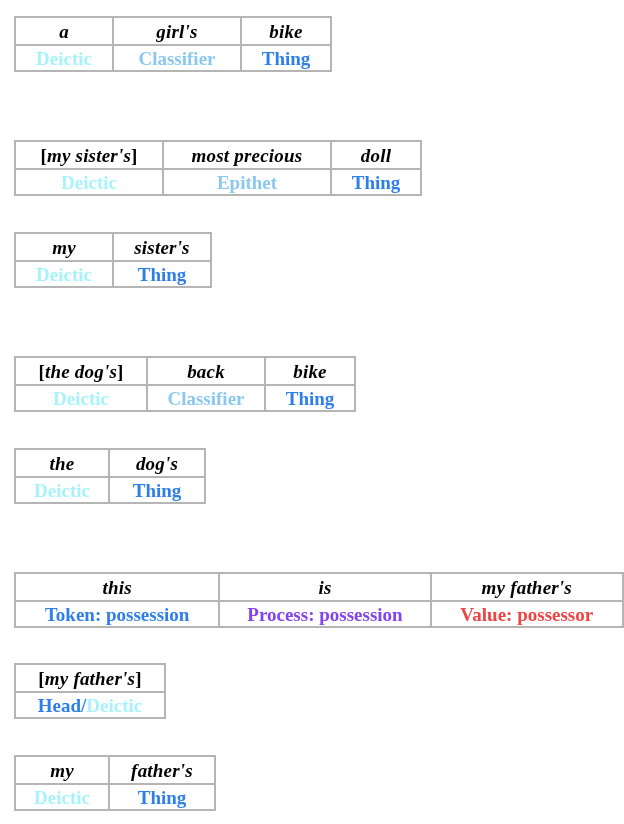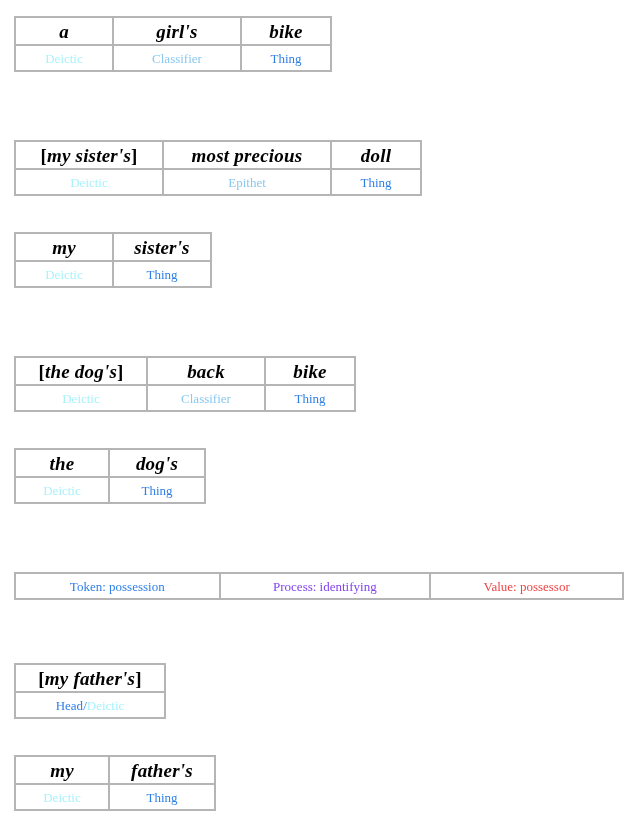--- a/index.html
+++ b/index.html
@@ -36,22 +36,22 @@
     font-style: italic;
     font-weight: bold;
     font-size: 19px;
     color: #000000;
     letter-spacing: 0.2px;
   }
 
   .row-label td {
     height: 24px;
     font-style: normal;
-    font-weight: normal;
-    font-size: 13px;
+    font-weight: bold;
+    font-size: 19px;
   }
 
   
   .bracket {
     font-style: normal;
     font-weight: bold;
   }
 
   
   .c-deictic    { color: #a8f2fb; }
@@ -168,23 +168,28 @@
   </tr>
   <tr class="row-label">
     <td class="col-1 c-deictic">Deictic</td>
     <td class="col-2 c-thing">Thing</td>
   </tr>
 </tbody>
   </table>
 
 <table class="analysis-table" id="tbl-6">
   <tbody>
+      <tr class="row-text">
+    <td class="col-1"><span class="bracket"></span><span>this</span><span class="bracket"></span></td>
+    <td class="col-2"><span class="bracket"></span><span>is</span><span class="bracket"></span></td>
+    <td class="col-3"><span class="bracket"></span><span>my father's</span><span class="bracket"></span></td>
+  </tr>
   <tr class="row-label">
     <td class="col-1 c-token">Token: possession</td>
-    <td class="col-2 c-process">Process: identifying</td>
+    <td class="col-2 c-process">Process: possession</td>
     <td class="col-3 c-value">Value: possessor</td>
   </tr>
 </tbody>
   </table>
 
 <table class="analysis-table" id="tbl-7">
   <tbody>
       <tr class="row-text">
     <td class="col-1"><span class="bracket">[</span><span>my father's</span><span class="bracket">]</span></td>
   </tr>

